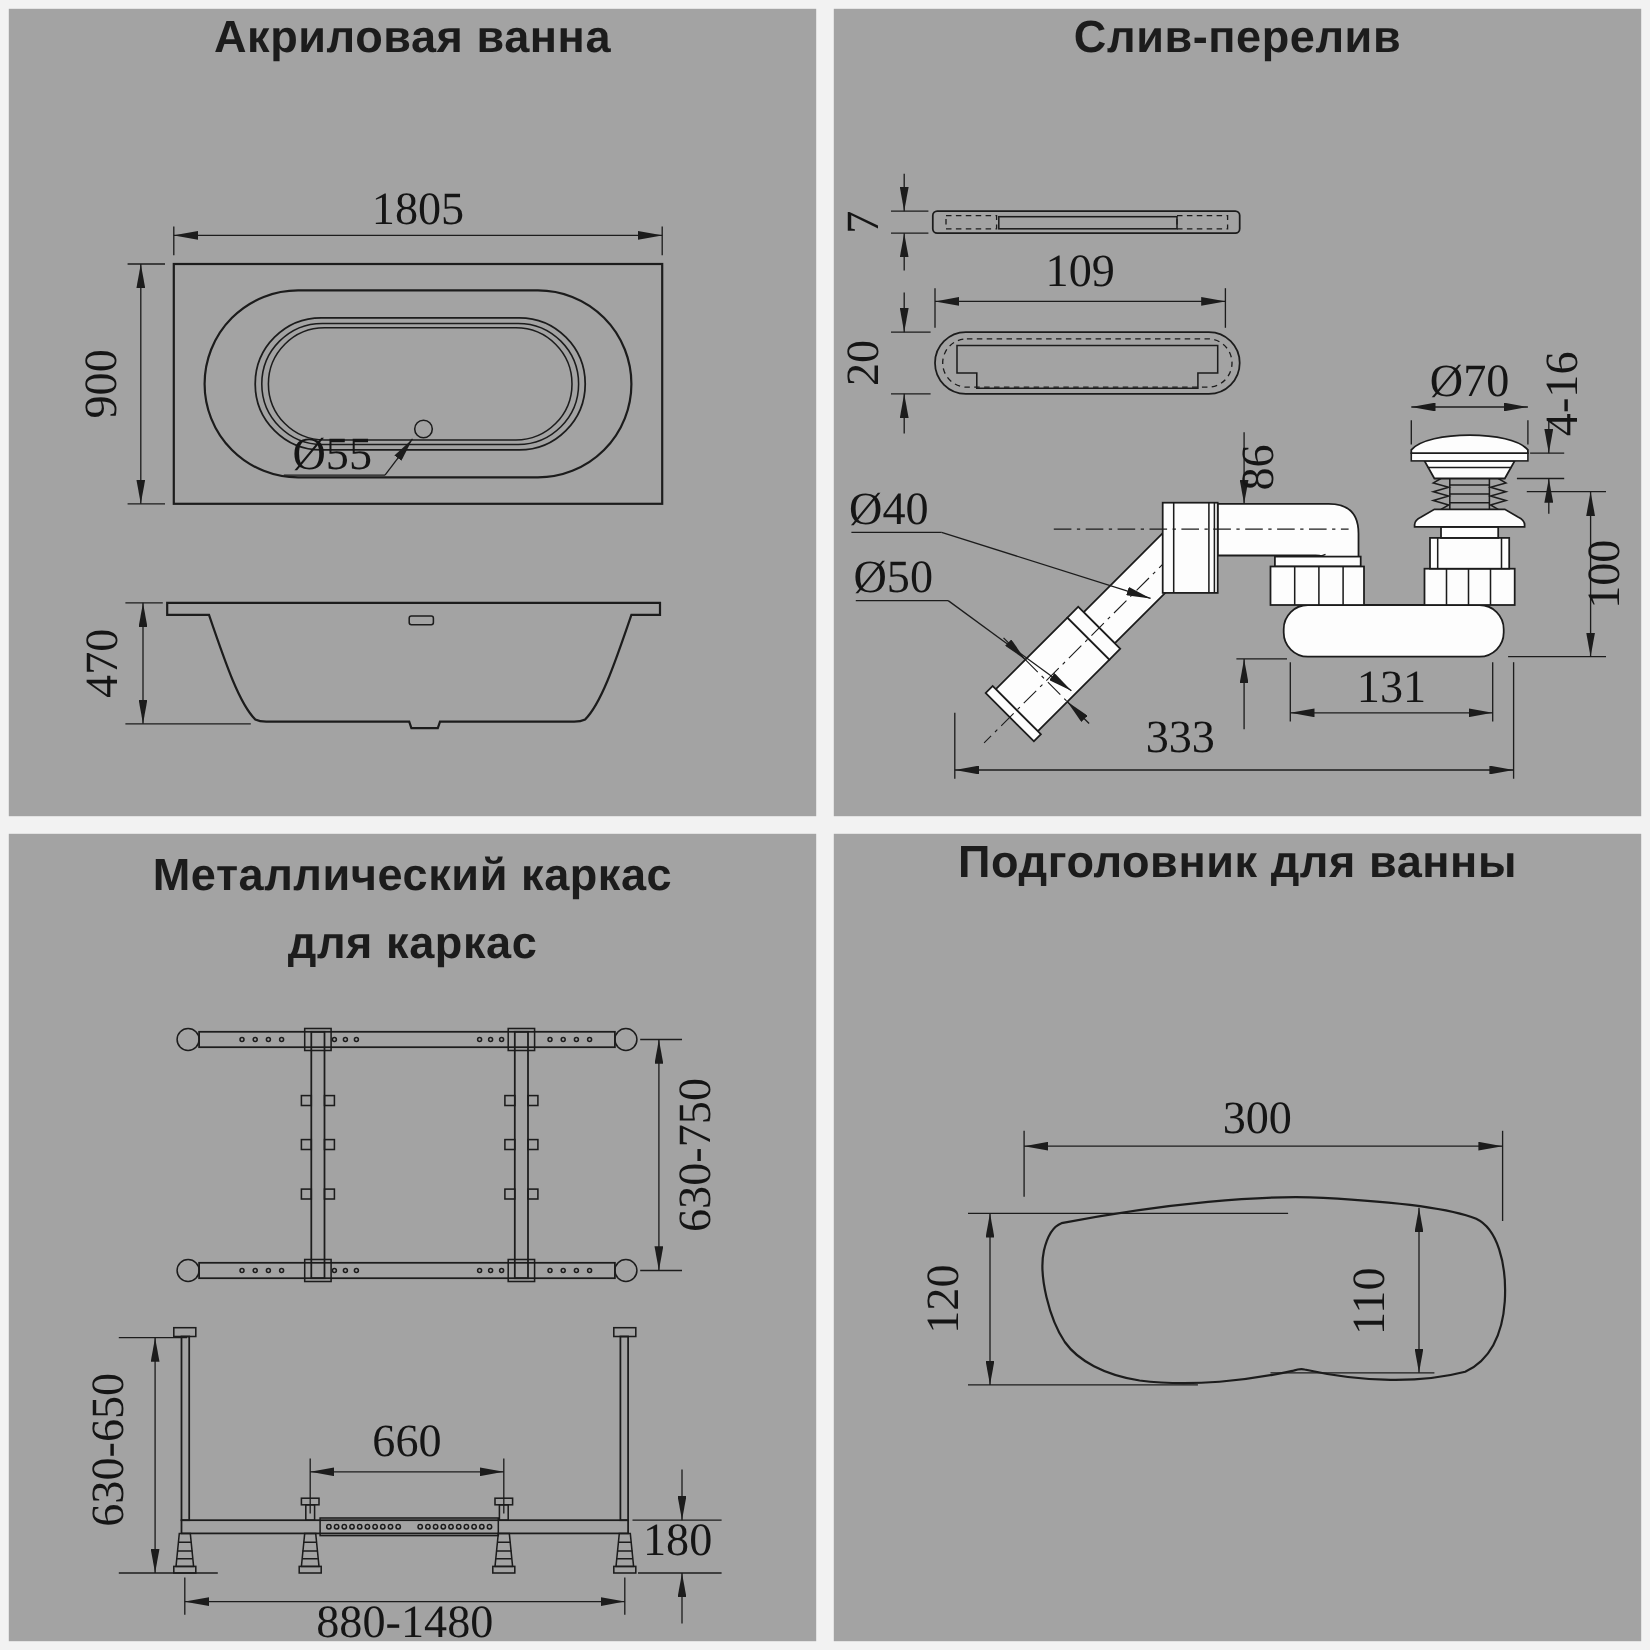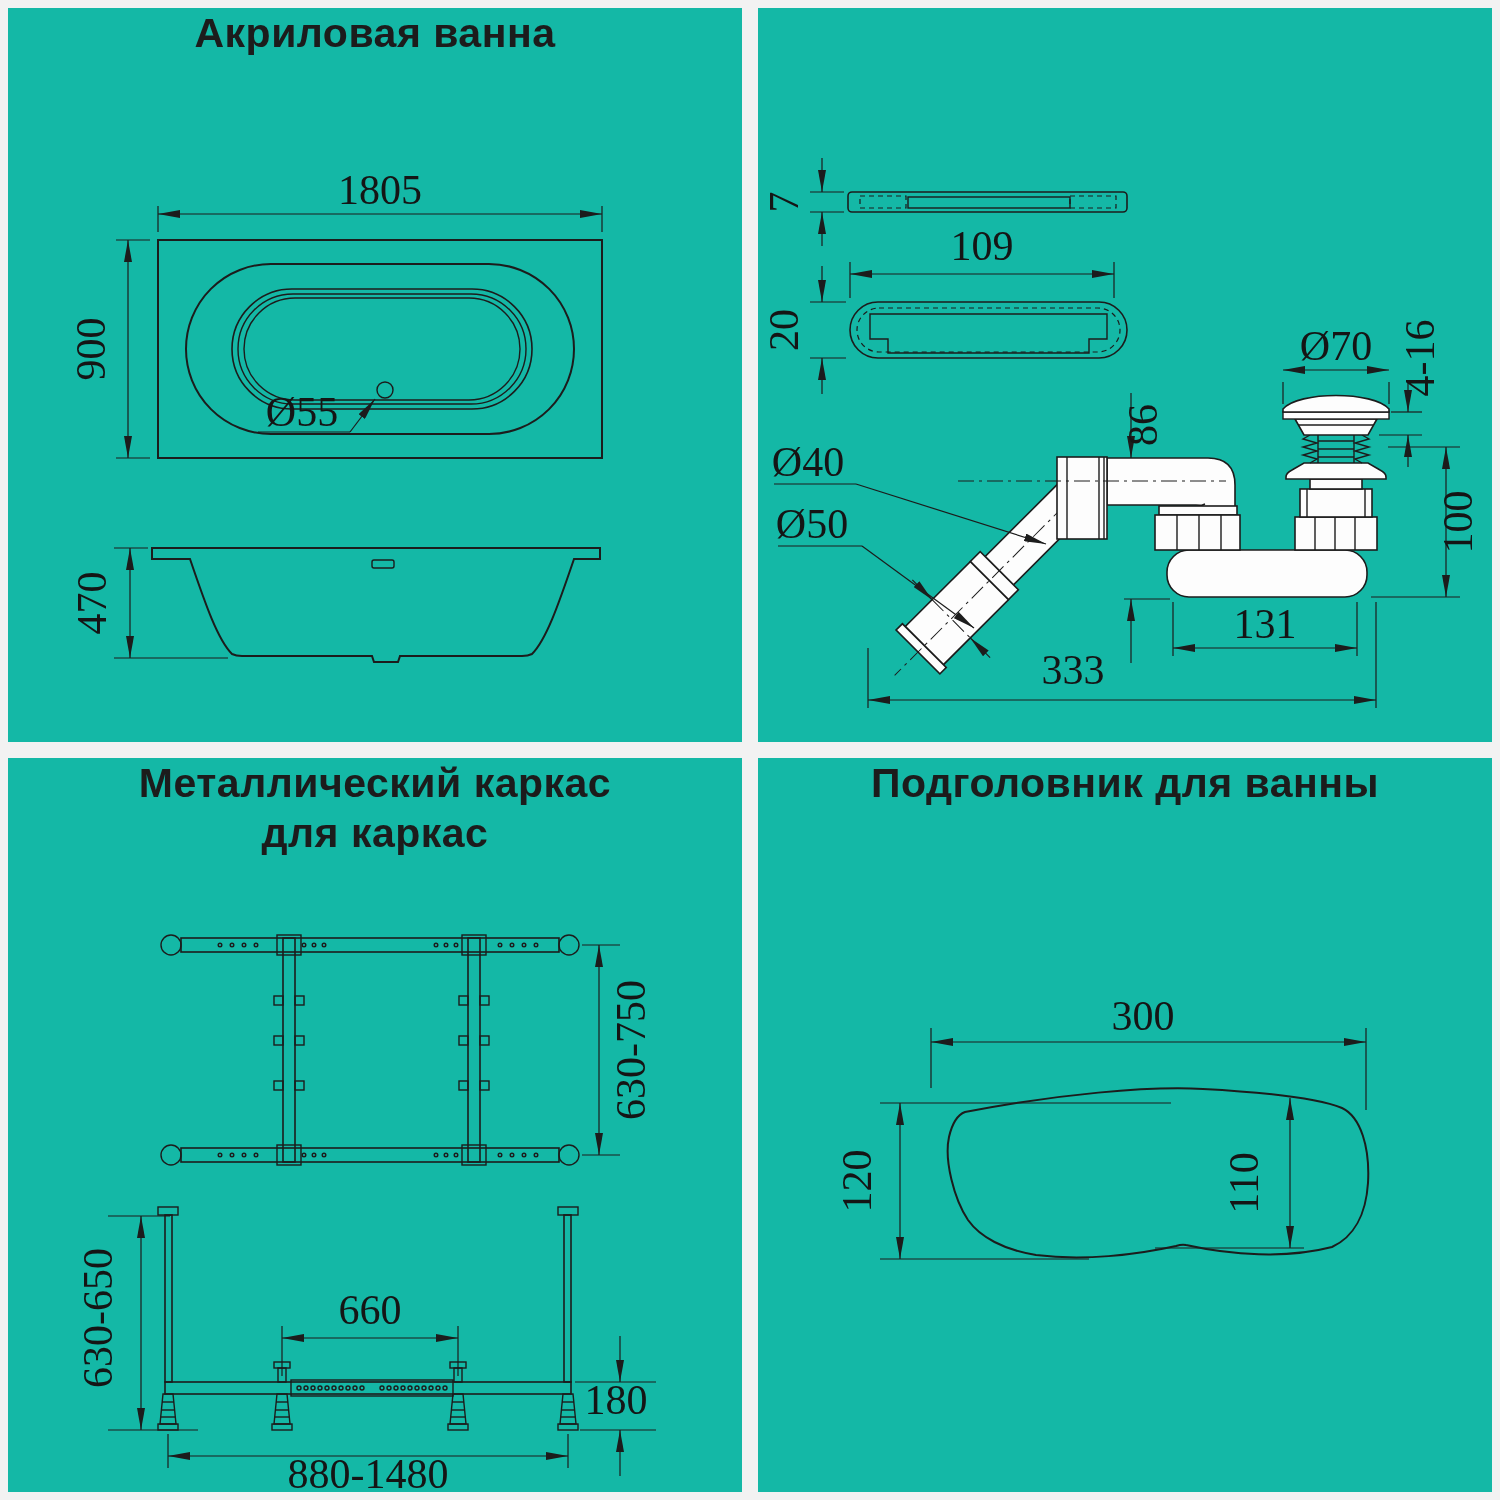--- a/index.html
+++ b/index.html
@@ -4,29 +4,29 @@
 <style>
   html,body{margin:0;padding:0;}
   body{
     width:1500px;height:1500px;position:relative;
     background:#f2f2f2;
     font-family:"Liberation Sans",sans-serif;
     overflow:hidden;
   }
   .panel{
     position:absolute;width:734px;height:734px;
-    background:#14b8a6;
+    background:#a3a3a3;
   }
   .panel h2{
     position:absolute;top:0;left:0;width:100%;margin:0;
     text-align:center;color:#1c1c1c;
     font-size:41px;font-weight:700;letter-spacing:.5px;
     line-height:1.22;
   }
-  .panel h2 .l{display:block;}
+  .panel h2 .l{display:block;margin-top:12px;}
   .panel svg{position:absolute;left:0;top:0;}
   svg rect,svg circle,svg path,svg ellipse,svg line,svg polyline{
     fill:none;stroke:#1c1c1c;stroke-width:1.4;
   }
   svg .w2{stroke-width:2;}
   svg .w16{stroke-width:1.6;}
   svg .dim{stroke-width:1.2;}
   svg .dsh{stroke-dasharray:5 4;stroke-width:1.2;}
   svg .cl{stroke-dasharray:16 5 3 5;stroke-width:1;}
   svg .wf{fill:#fdfdfd;}
@@ -83,20 +83,21 @@
     </g>
 
     <text x="372" y="196" text-anchor="middle">1805</text>
     <text x="97" y="341" text-anchor="middle" transform="rotate(-90 97 341)">900</text>
     <text x="294" y="418" text-anchor="middle">Ø55</text>
     <text x="98" y="595" text-anchor="middle" transform="rotate(-90 98 595)">470</text>
   </svg>
 </div>
 
 <div class="panel" style="left:758px;top:8px">
+  <h2>Слив-перелив</h2>
   <svg width="734" height="734" viewBox="0 0 734 734">
 
     <g>
       <rect class="w16" x="90" y="184" width="279" height="20" rx="4"></rect>
       <rect class="dsh" x="102" y="188" width="46" height="12"></rect>
       <rect class="dsh" x="312" y="188" width="46" height="12"></rect>
       <rect x="150" y="189" width="162" height="11"></rect>
     </g>
 
     <g>

